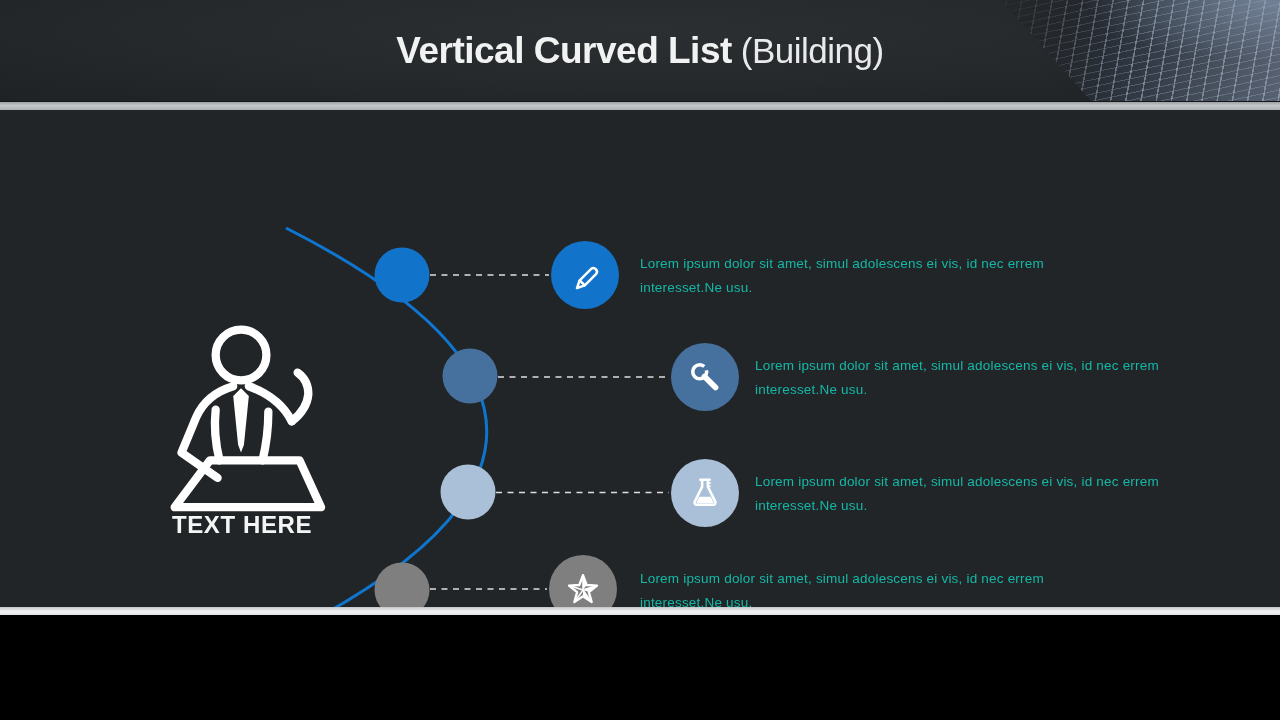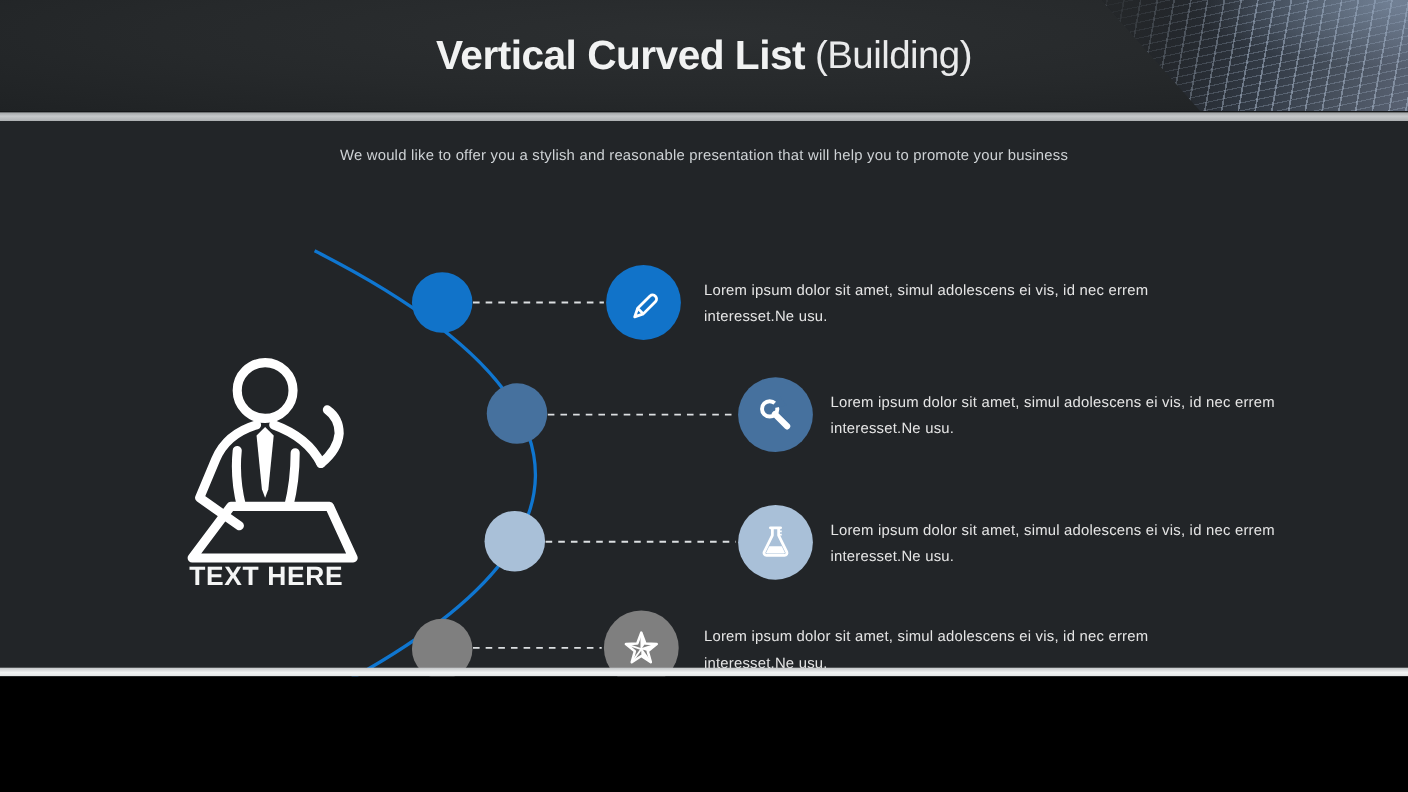--- a/index.html
+++ b/index.html
@@ -49,21 +49,21 @@
   }
   
   .overlay{position:absolute;left:0;top:0;z-index:2;}
   
   .badge{
     position:absolute;width:68px;height:68px;border-radius:50%;
     display:flex;align-items:center;justify-content:center;z-index:3;
   }
   
   .item-text{
-    position:absolute;width:432px;color:#e5e5e5;font-size:13.5px;line-height:24px;
+    position:absolute;width:432px;color:#14b8a6;font-size:13.5px;line-height:24px;
     letter-spacing:0.2px;z-index:3;
   }
   
   .person-box{position:absolute;left:158px;top:316px;width:168px;height:200px;z-index:2;}
   .person-label{
     position:absolute;left:148px;top:511px;width:188px;text-align:center;
     color:#f4f5f5;font-size:24px;font-weight:700;letter-spacing:0.6px;z-index:2;
   }
 </style>
 </head>
@@ -73,21 +73,20 @@
 
   <div class="header">
     <div class="building"></div>
     <div class="title">
       <span class="main">Vertical Curved List</span>
       <span class="suffix">(Building)</span>
     </div>
   </div>
   <div class="separator"></div>
 
-  <div class="subtitle">We would like to offer you a stylish and reasonable presentation that will help you to promote your business</div>
 
   <svg class="overlay" width="1280" height="720" viewBox="0 0 1280 720">
     <path d="M 286 228 Q 690 433 281 637" fill="none" stroke-width="3" stroke="#0f76d0"></path>
 
     <line x1="430" y1="275" x2="549" y2="275" stroke="#dcdfe1" stroke-width="1.6" stroke-dasharray="6 5.5"></line>
     <line x1="498" y1="377" x2="669" y2="377" stroke="#dcdfe1" stroke-width="1.6" stroke-dasharray="6 5.5"></line>
     <line x1="496" y1="492.5" x2="669" y2="492.5" stroke="#dcdfe1" stroke-width="1.6" stroke-dasharray="6 5.5"></line>
     <line x1="430" y1="589" x2="547" y2="589" stroke="#dcdfe1" stroke-width="1.6" stroke-dasharray="6 5.5"></line>
 
     <circle cx="402" cy="275" r="27.5" fill="#1173c9"></circle>

